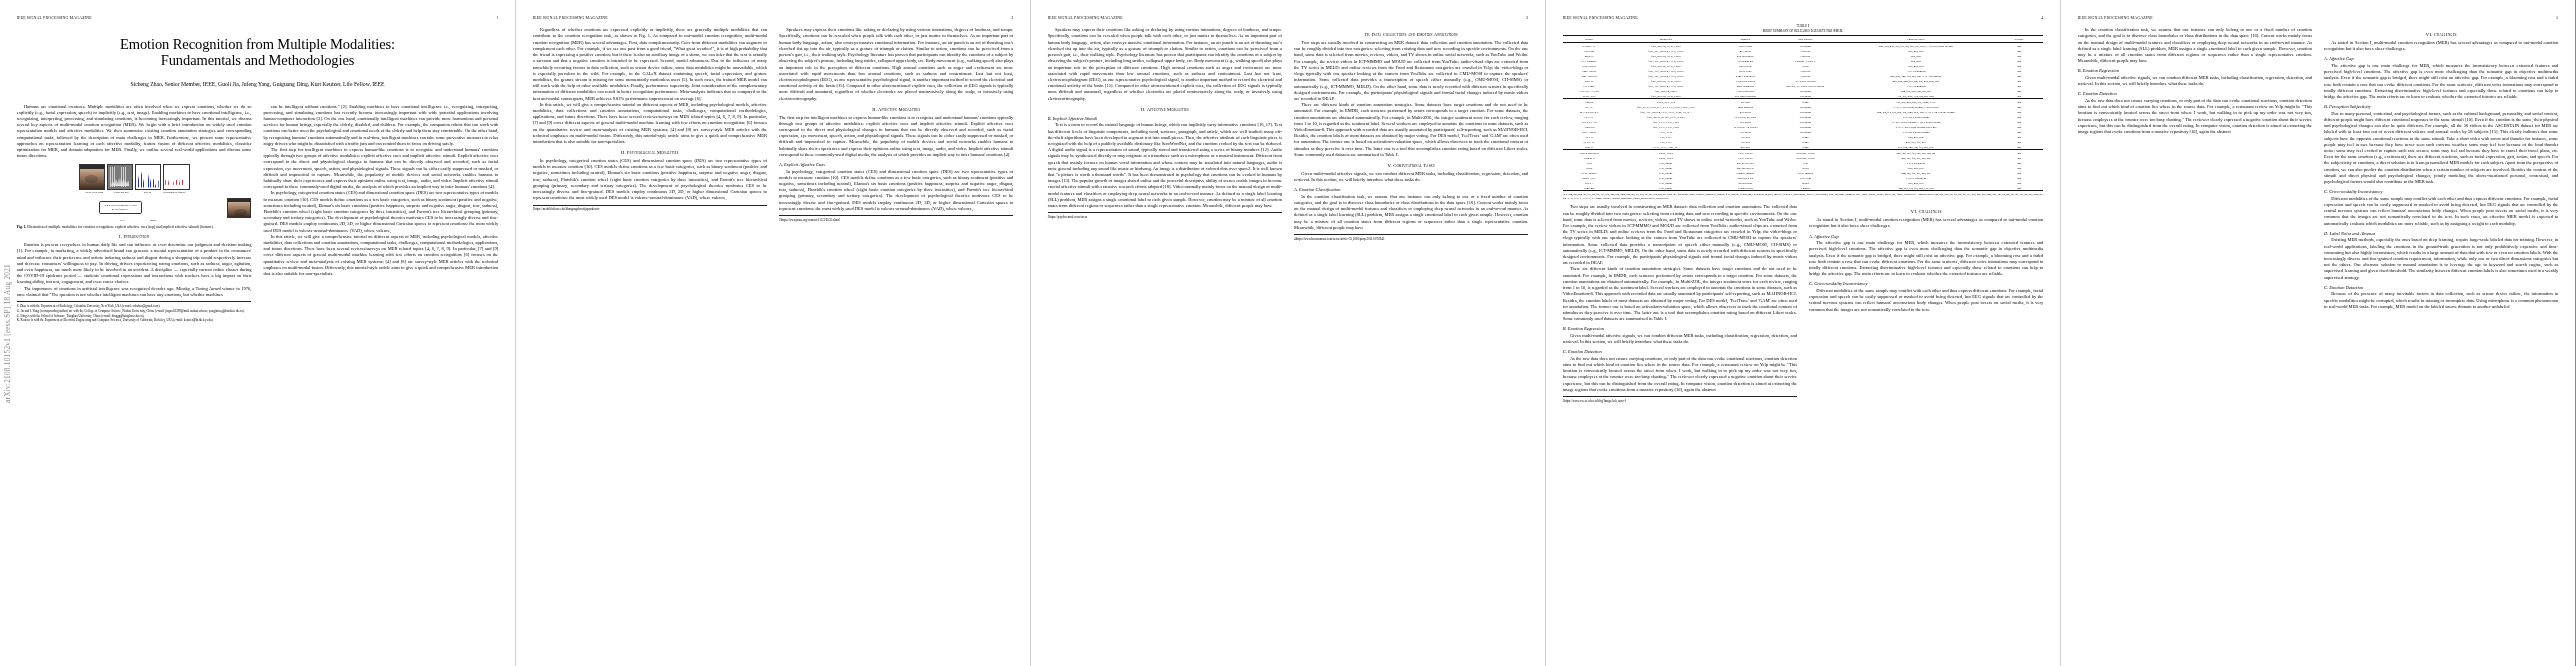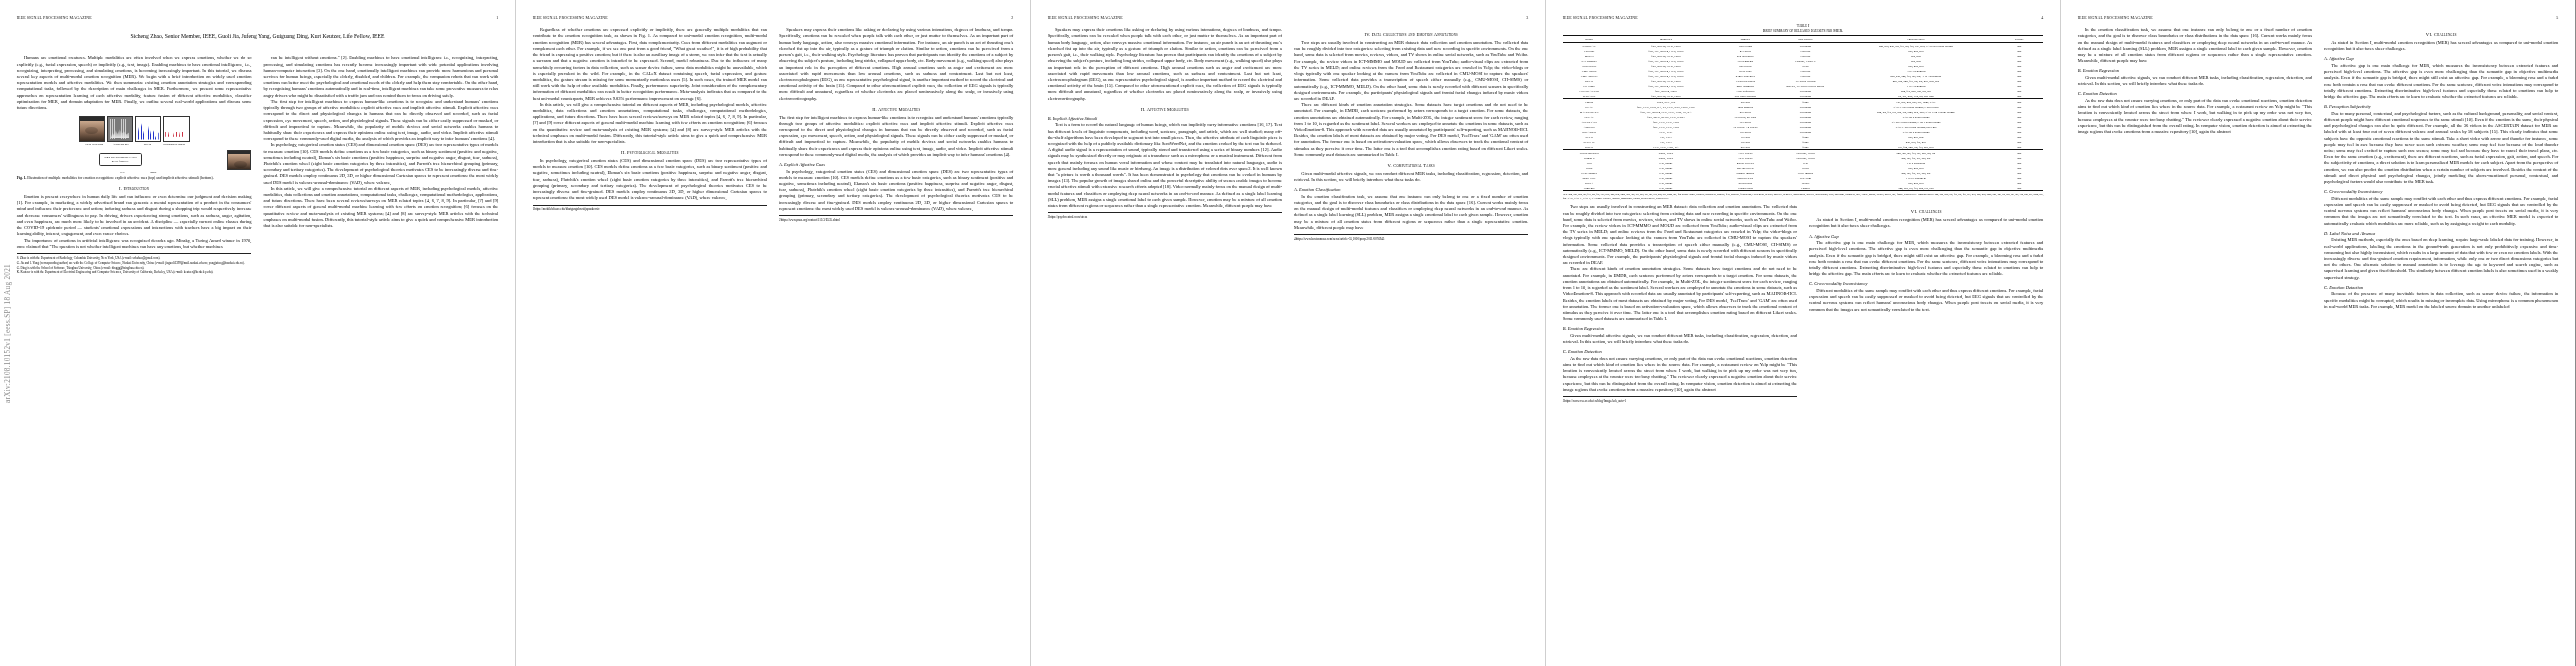--- a/index.html
+++ b/index.html
@@ -90,20 +90,24 @@
 <div id="sheet">
 
   <div class="page">
     <div class="arxiv">arXiv:2108.10152v1  [eess.SP]  18 Aug 2021</div>
 
     <div class="runhead">
       <span>IEEE SIGNAL PROCESSING MAGAZINE</span>
       <span class="pno">1</span>
     </div>
 
+    <div class="title">
+      <div>Emotion Recognition from Multiple Modalities:</div>
+      <div>Fundamentals and Methodologies</div>
+    </div>
 
     <div class="authors">Sicheng Zhao, Senior Member, IEEE, Guoli Jia, Jufeng Yang, Guiguang Ding, Kurt Keutzer, Life Fellow, IEEE</div>
 
     <div class="cols" style="margin-top:16.7px;">
       <div class="col">
         <p class="b">Humans are emotional creatures. Multiple modalities are often involved when we express emotions, whether we do so explicitly (e.g., facial expression, speech) or implicitly (e.g., text, image). Enabling machines to have emotional intelligence, i.e., recognizing, interpreting, processing, and simulating emotions, is becoming increasingly important. In this tutorial, we discuss several key aspects of multi-modal emotion recognition (MER). We begin with a brief introduction on widely used emotion representation models and affective modalities. We then summarize existing emotion annotation strategies and corresponding computational tasks, followed by the description of main challenges in MER. Furthermore, we present some representative approaches on representation learning of each affective modality, feature fusion of different affective modalities, classifier optimization for MER, and domain adaptation for MER. Finally, we outline several real-world applications and discuss some future directions.</p>
 
         <div class="fig">
           <div class="figrow">
             <div class="thumb t-face"></div>

